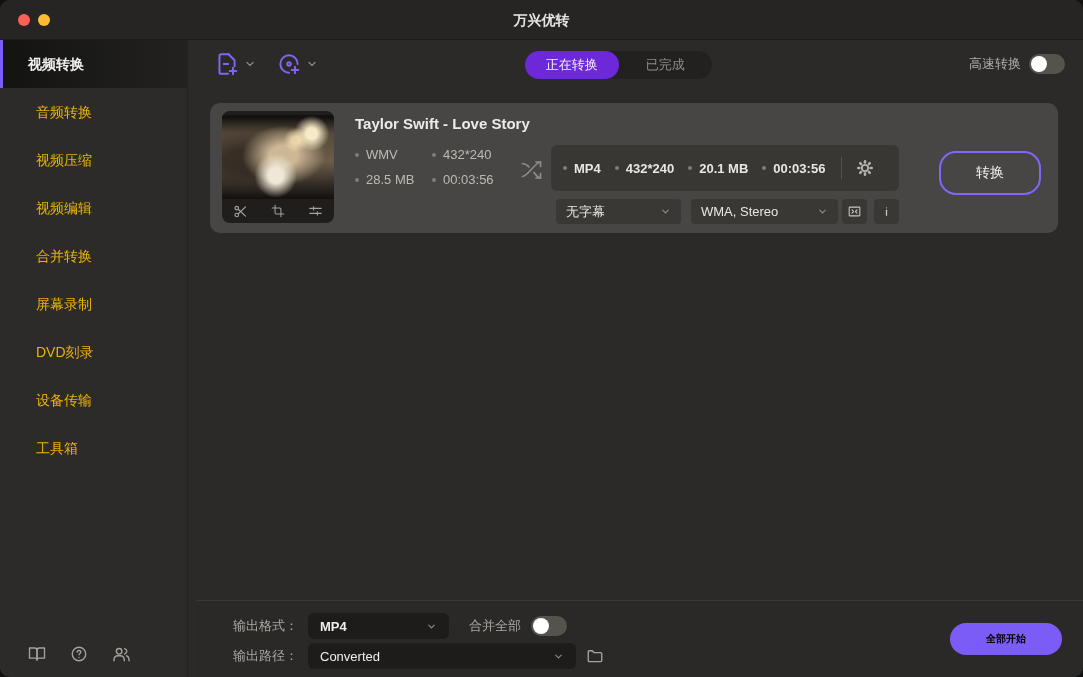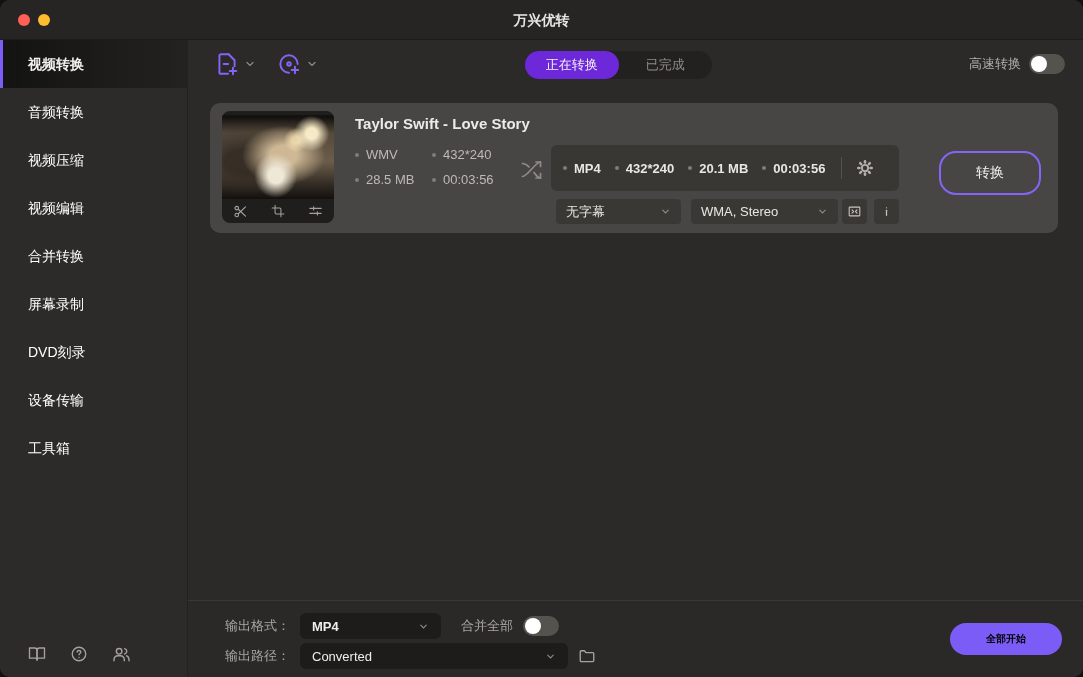--- a/index.html
+++ b/index.html
@@ -15,21 +15,21 @@
   .tl.yellow { background:#febc2e; }
   .win-title { position:absolute; left:0; right:0; top:0; height:40px; line-height:40px; text-align:center; color:#e8e6e3; font-size:14px; font-weight:bold; }
   .tb-right { position:absolute; right:16px; top:0; height:40px; display:flex; align-items:center; gap:14px; }
   .buy-btn { background:#f9731d; color:#fff; border:none; border-radius:12px; height:23px; padding:0 18px; font-size:12px; font-weight:bold; cursor:pointer; }
   .avatar { position:relative; width:26px; height:26px; border-radius:50%; background:#56544f; display:flex; align-items:center; justify-content:center; color:#d8d5d0; }
   .avatar .dot { position:absolute; top:-1px; right:-2px; width:8px; height:8px; border-radius:50%; background:#ff3b30; border:1px solid #262524; }
   .icon-btn { background:none; border:none; color:#a5a29d; cursor:pointer; display:flex; align-items:center; justify-content:center; }
 
   
   .sidebar { position:absolute; top:40px; left:0; bottom:0; width:188px; background:#2d2b2a; border-right:1px solid #232221; }
-  .sb-item { height:48px; line-height:48px; padding-left:28px; font-size:14px; color:#ffffff; cursor:pointer; }
+  .sb-item { height:48px; line-height:48px; padding-left:36px; font-size:14px; color:#eab308; cursor:pointer; }
   .sb-item.active { background:linear-gradient(90deg,#131312 0%,#232221 100%); color:#f2f0ee; font-weight:bold; border-left:3px solid #7c5cf6; padding-left:25px; }
   .sb-bottom { position:absolute; bottom:0; left:0; right:0; height:46px; display:flex; align-items:center; gap:24px; padding-left:28px; color:#8f8c87; }
 
   
   .main { position:absolute; top:40px; left:188px; right:0; bottom:0; background:#2b2a28; }
 
   
   .toolbar { position:absolute; top:0; left:0; right:0; height:50px; }
   .tool-group { position:absolute; top:11px; display:flex; align-items:center; gap:4px; }
   .tool-group.add-file { left:26px; }
@@ -68,21 +68,21 @@
   .convert-btn { position:absolute; left:729px; top:48px; width:102px; height:44px; border-radius:17px; border:2px solid #8465f7; background:transparent; color:#f2f0ee; font-size:14px; cursor:pointer; }
   .dd { background:#3a3835; border:none; border-radius:4px; height:25px; display:flex; align-items:center; justify-content:space-between; padding:0 10px; font-size:13px; color:#e9e7e4; cursor:pointer; }
   .dd .chev { color:#8f8c87; }
   .dd-subtitle { position:absolute; left:346px; top:96px; width:125px; }
   .dd-audio { position:absolute; left:481px; top:96px; width:147px; }
   .sq-btn { position:absolute; top:96px; width:25px; height:25px; background:#3a3835; border:none; border-radius:4px; color:#c9c6c1; display:flex; align-items:center; justify-content:center; cursor:pointer; }
   .btn-resize { left:632px; }
   .btn-info { left:664px; }
 
   
-  .footer { position:absolute; left:0; right:0; bottom:0; height:77px; border-top:1px solid #3a3836; background:#2a2927; }
+  .footer { position:absolute; left:8px; right:0; bottom:0; height:77px; border-top:1px solid #3a3836; background:#2a2927; }
   .f-row { position:absolute; left:37px; display:flex; align-items:center; gap:10px; }
   .f-row.r1 { top:12px; }
   .f-row.r2 { top:42px; }
   .f-label { font-size:13px; color:#aaa7a2; }
   .f-dd { background:#1d1c1a; border:none; border-radius:6px; height:26px; display:flex; align-items:center; justify-content:space-between; padding:0 12px; font-size:13px; font-weight:bold; color:#f0eeec; cursor:pointer; }
   .f-dd.fmt { width:141px; }
   .f-dd.path { width:268px; font-weight:normal; }
   .merge-wrap { display:flex; align-items:center; gap:10px; margin-left:10px; }
   .folder-btn { color:#a7a49f; }
   .start-btn { position:absolute; right:21px; top:22px; width:112px; height:32px; border-radius:16px; border:none; background:#7c5cf6; color:#000000; font-size:10px; font-weight:bold; cursor:pointer; }

